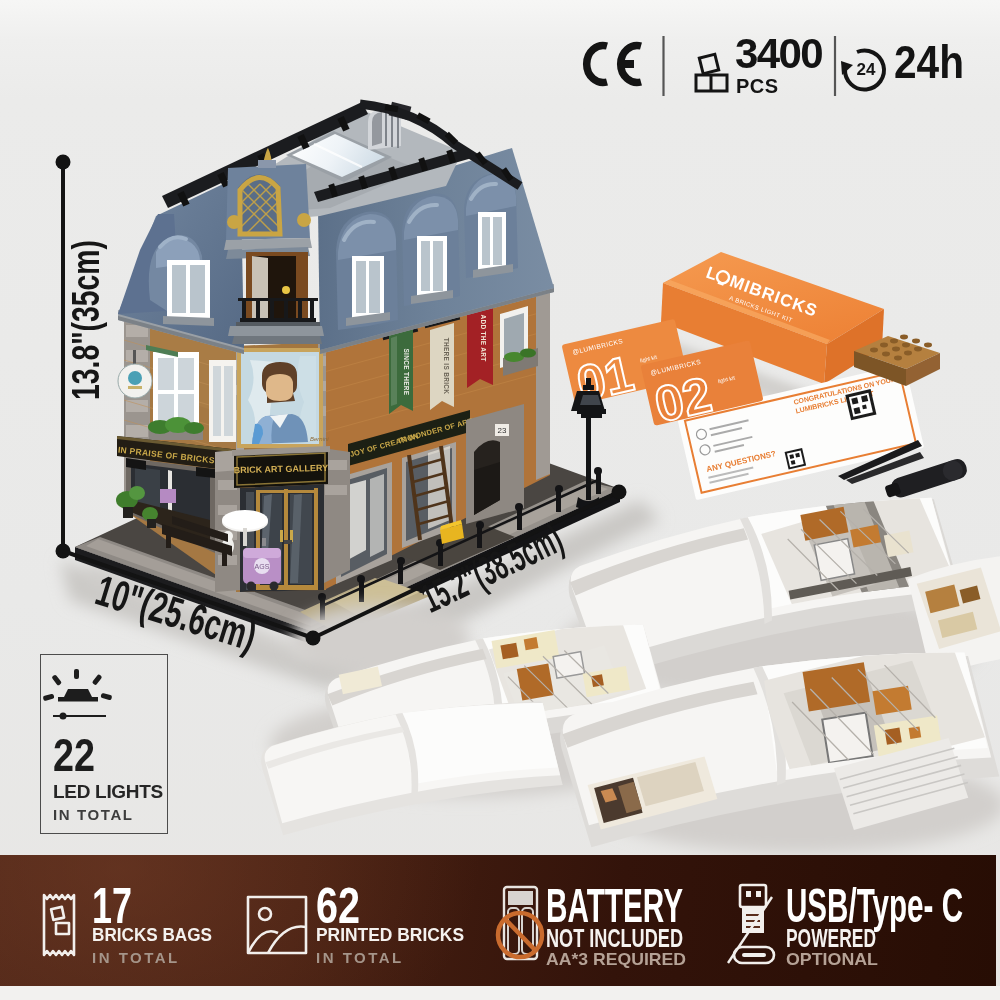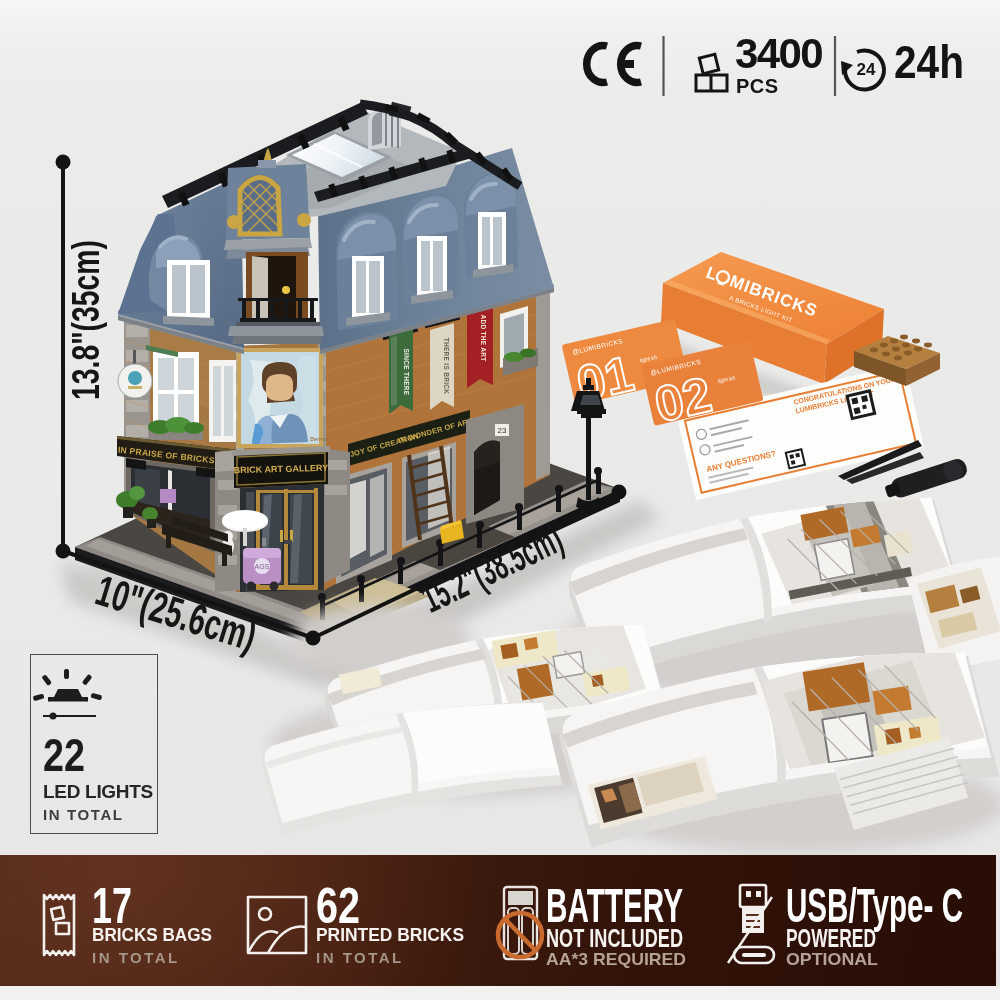--- a/index.html
+++ b/index.html
@@ -756,21 +756,21 @@
 
     <g>
       <path d="M 857,52 A 19.5,19.5 0 1 1 845,69" fill="none" stroke="#141414" stroke-width="4"></path>
       <polygon points="841,61 853,65 842,75" fill="#141414"></polygon>
       <text x="866" y="75" font-size="17" font-weight="bold" fill="#141414" text-anchor="middle">24</text>
     </g>
     <text x="894" y="78" font-size="46" font-weight="bold" fill="#141414" textLength="70" lengthAdjust="spacingAndGlyphs">24h</text>
   </svg>
 </div>
 
-<div class="abs" id="ledbox" style="left:30px;top:654px;width:126px;height:178px;border:1.5px solid #4c4c4c">
+<div class="abs" id="ledbox" style="left:40px;top:654px;width:126px;height:178px;border:1.5px solid #4c4c4c">
   <svg width="126" height="178" viewBox="0 0 126 178">
 
     <g fill="#1d1d1d">
       <polygon points="27,34 47,34 51,42 23,42"></polygon>
       <rect x="17" y="42" width="40" height="4.5"></rect>
       <rect x="33" y="14" width="5" height="10" rx="2"></rect>
       <rect x="13" y="20" width="5" height="11" rx="2" transform="rotate(-38 15 25)"></rect>
       <rect x="54" y="19" width="5" height="11" rx="2" transform="rotate(38 56 24)"></rect>
       <rect x="2" y="40" width="11" height="5" rx="2" transform="rotate(-15 7 42)"></rect>
       <rect x="60" y="39" width="11" height="5" rx="2" transform="rotate(15 65 41)"></rect>

